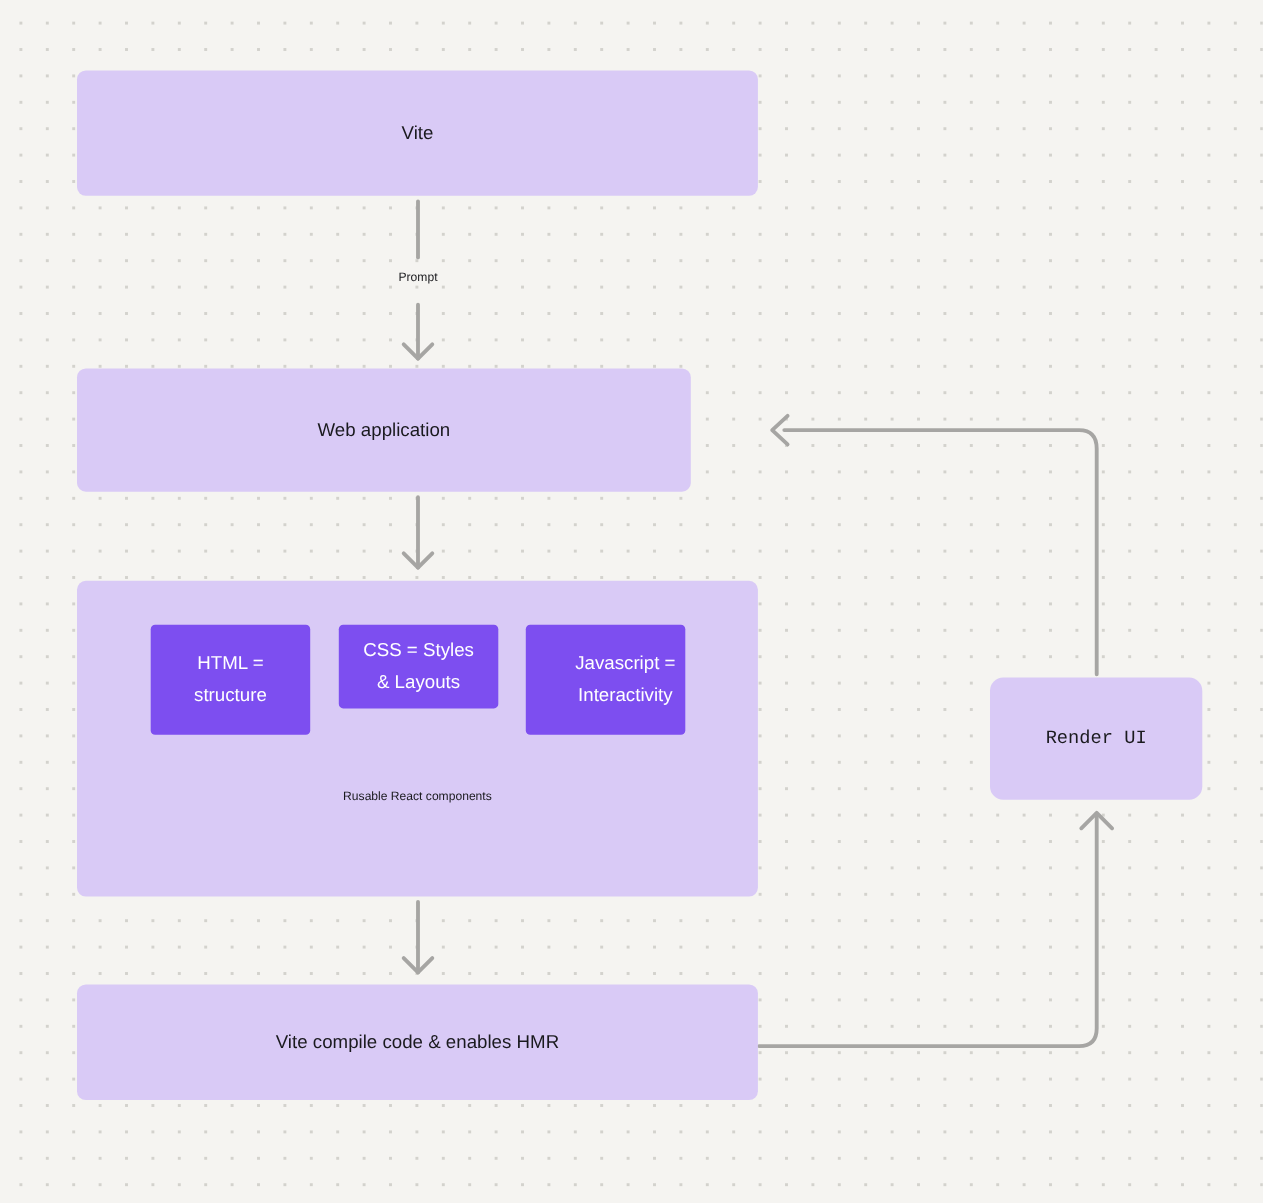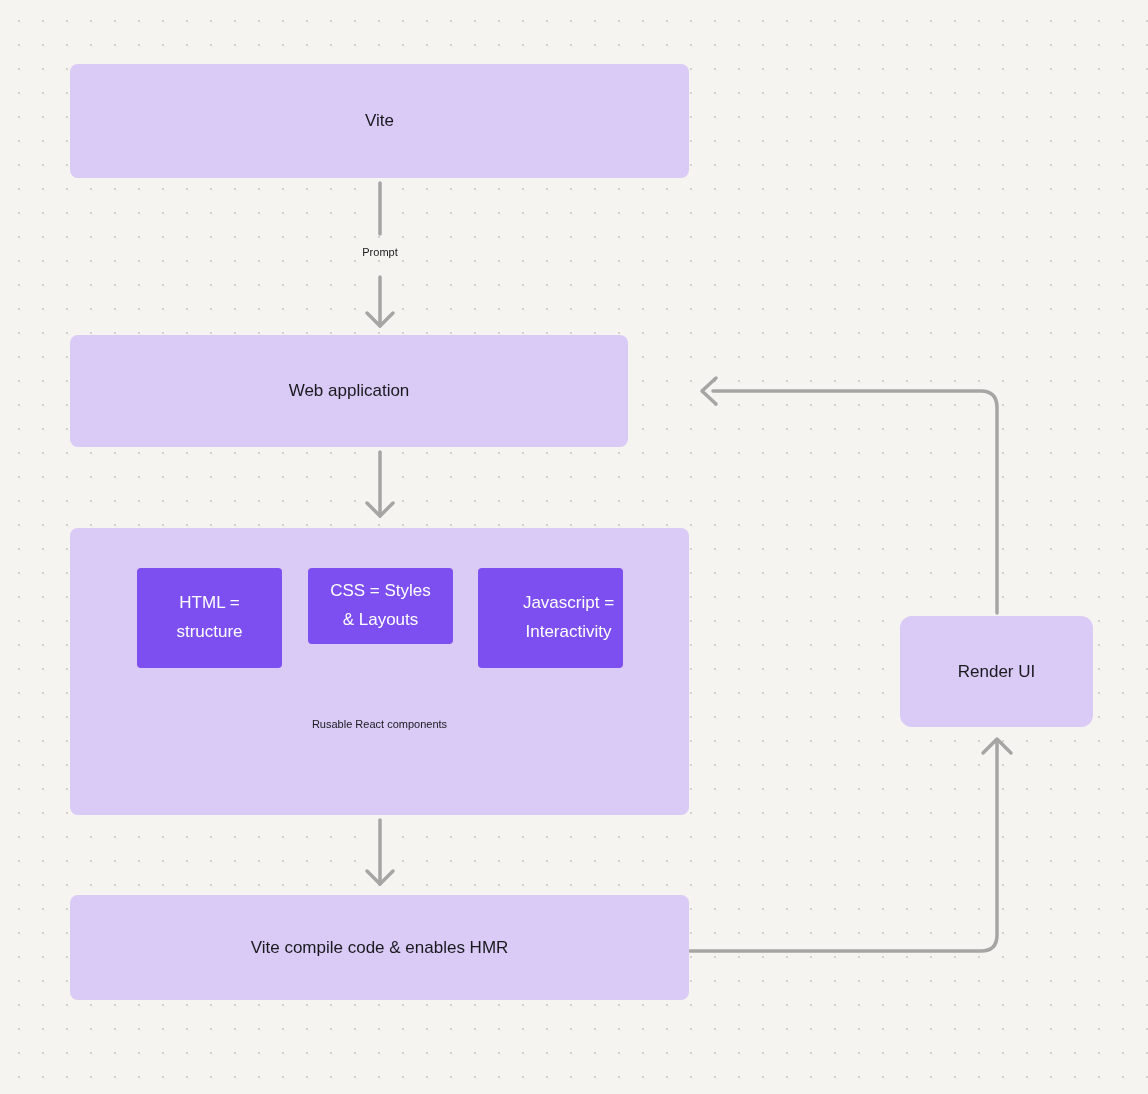--- a/index.html
+++ b/index.html
@@ -122,17 +122,17 @@
         <span>Interactivity</span>
       </span>
     </div>
     <div class="group-caption">Rusable React components</div>
   </div>
 
   <div class="node lavender" style="left:70px; top:895px; width:619px; height:105px;">
     <span>Vite compile code &amp; enables HMR</span>
   </div>
 
-  <div class="node lavender" style="left:900px; top:616px; width:193px; height:111px; border-radius:12px;">
+  <div class="node lavender" style="left:900px; top:616px; width:193px; height:111px; border-radius:12px;font-family:Liberation Mono, monospace;">
     <span>Render UI</span>
   </div>
 
 </div>
 
 </body></html>

